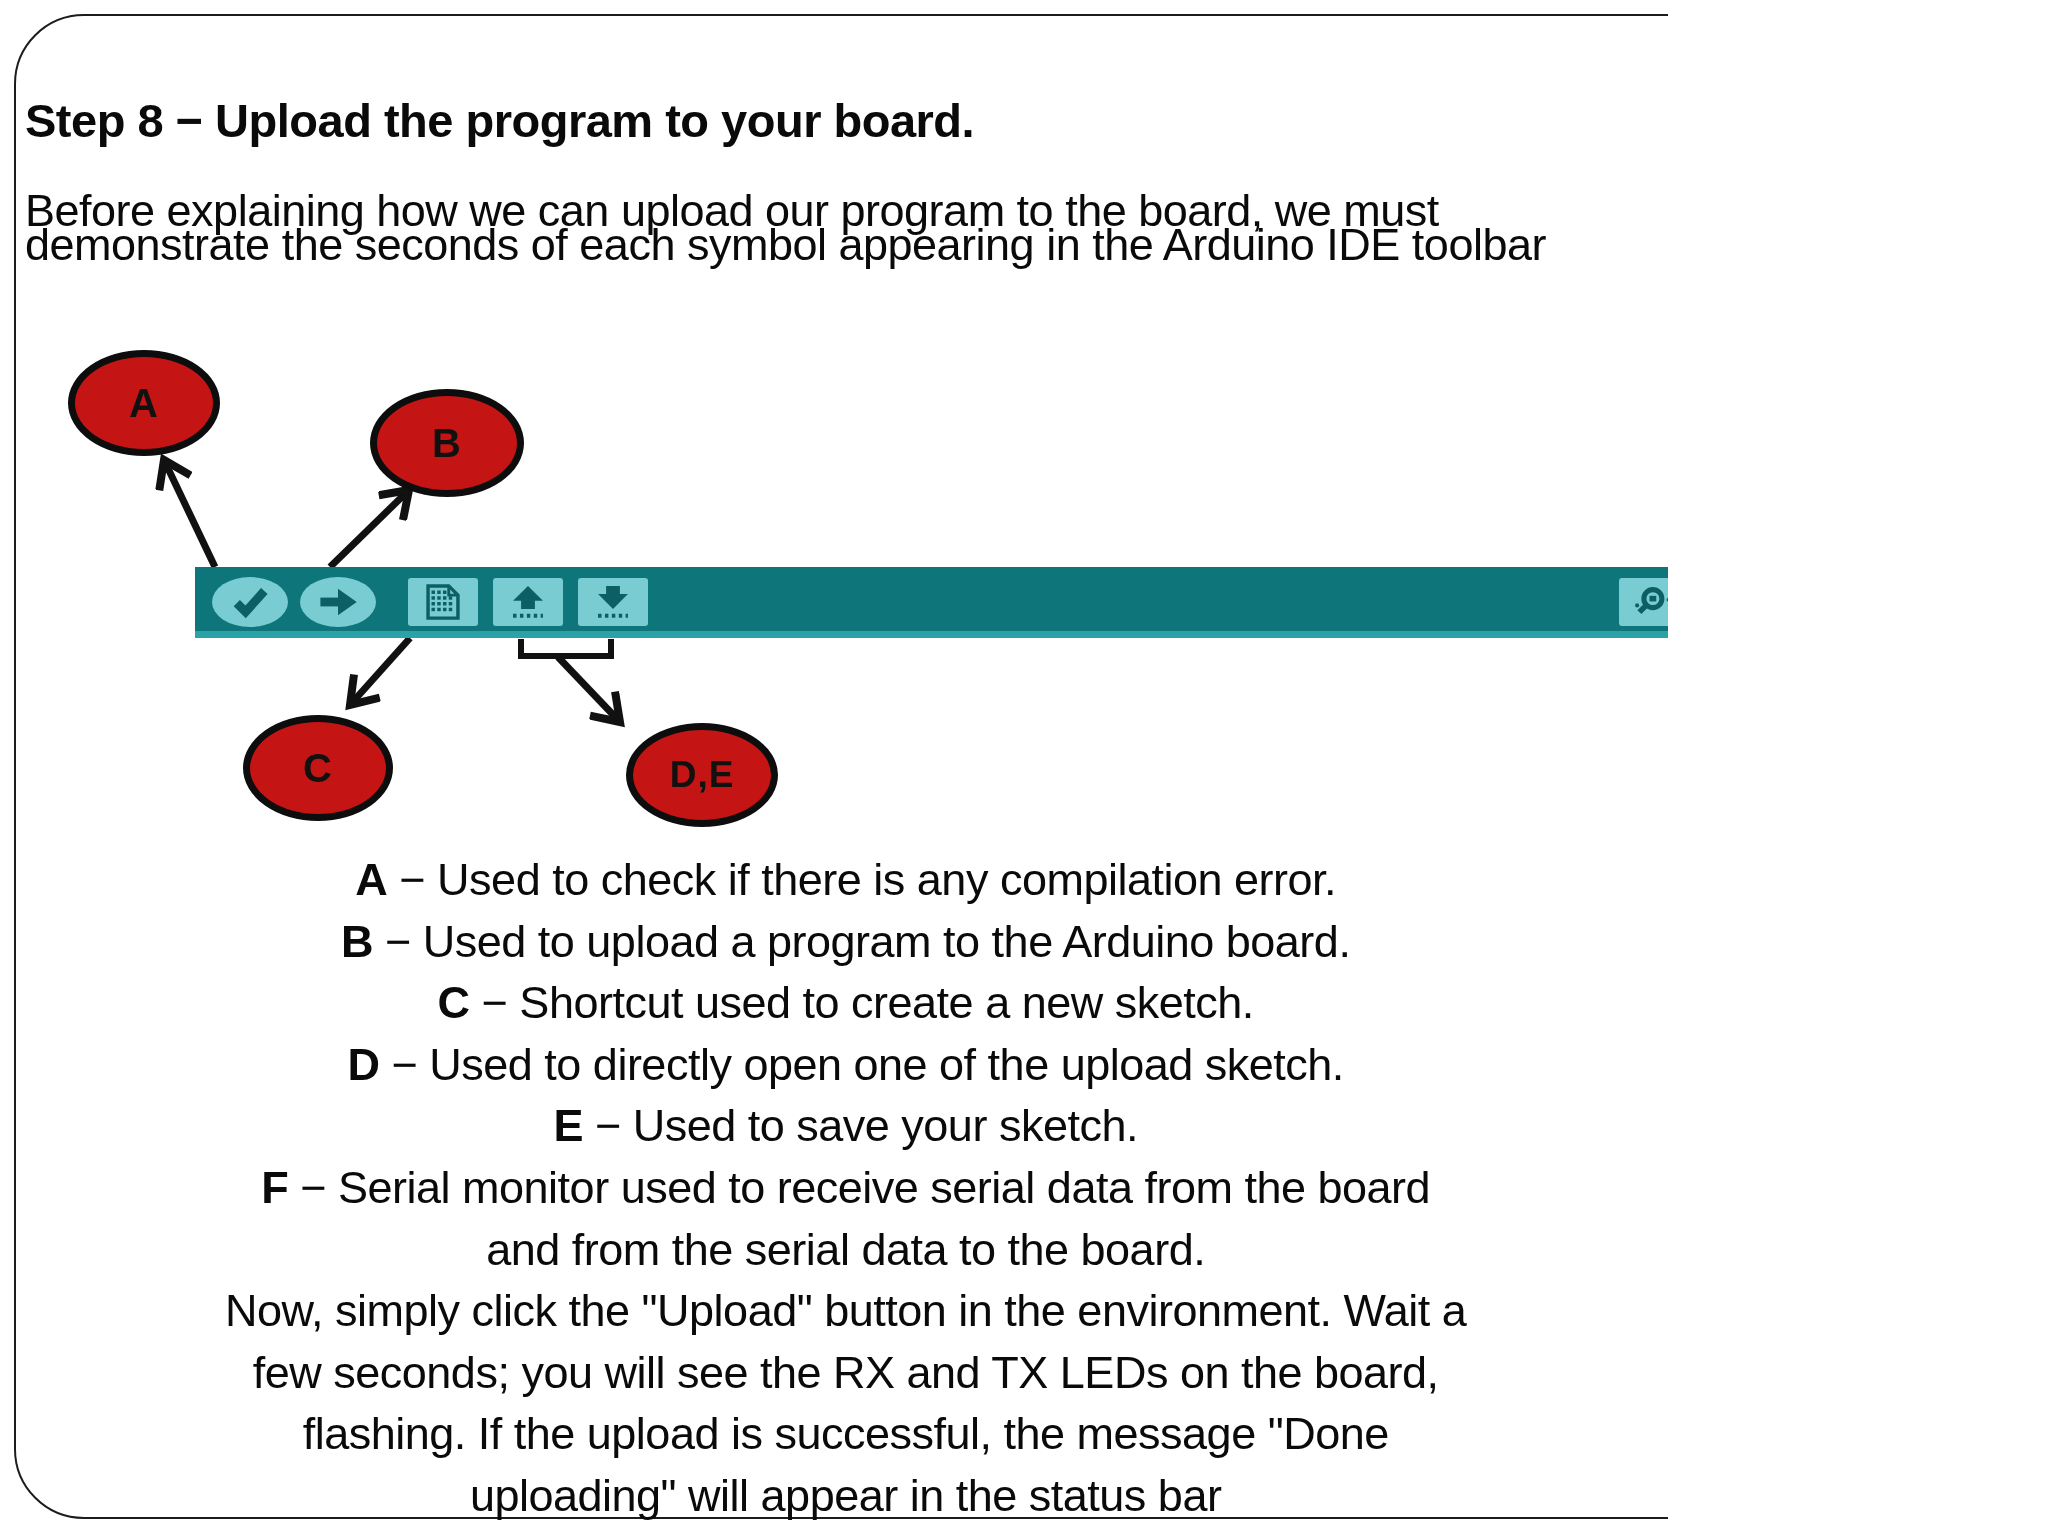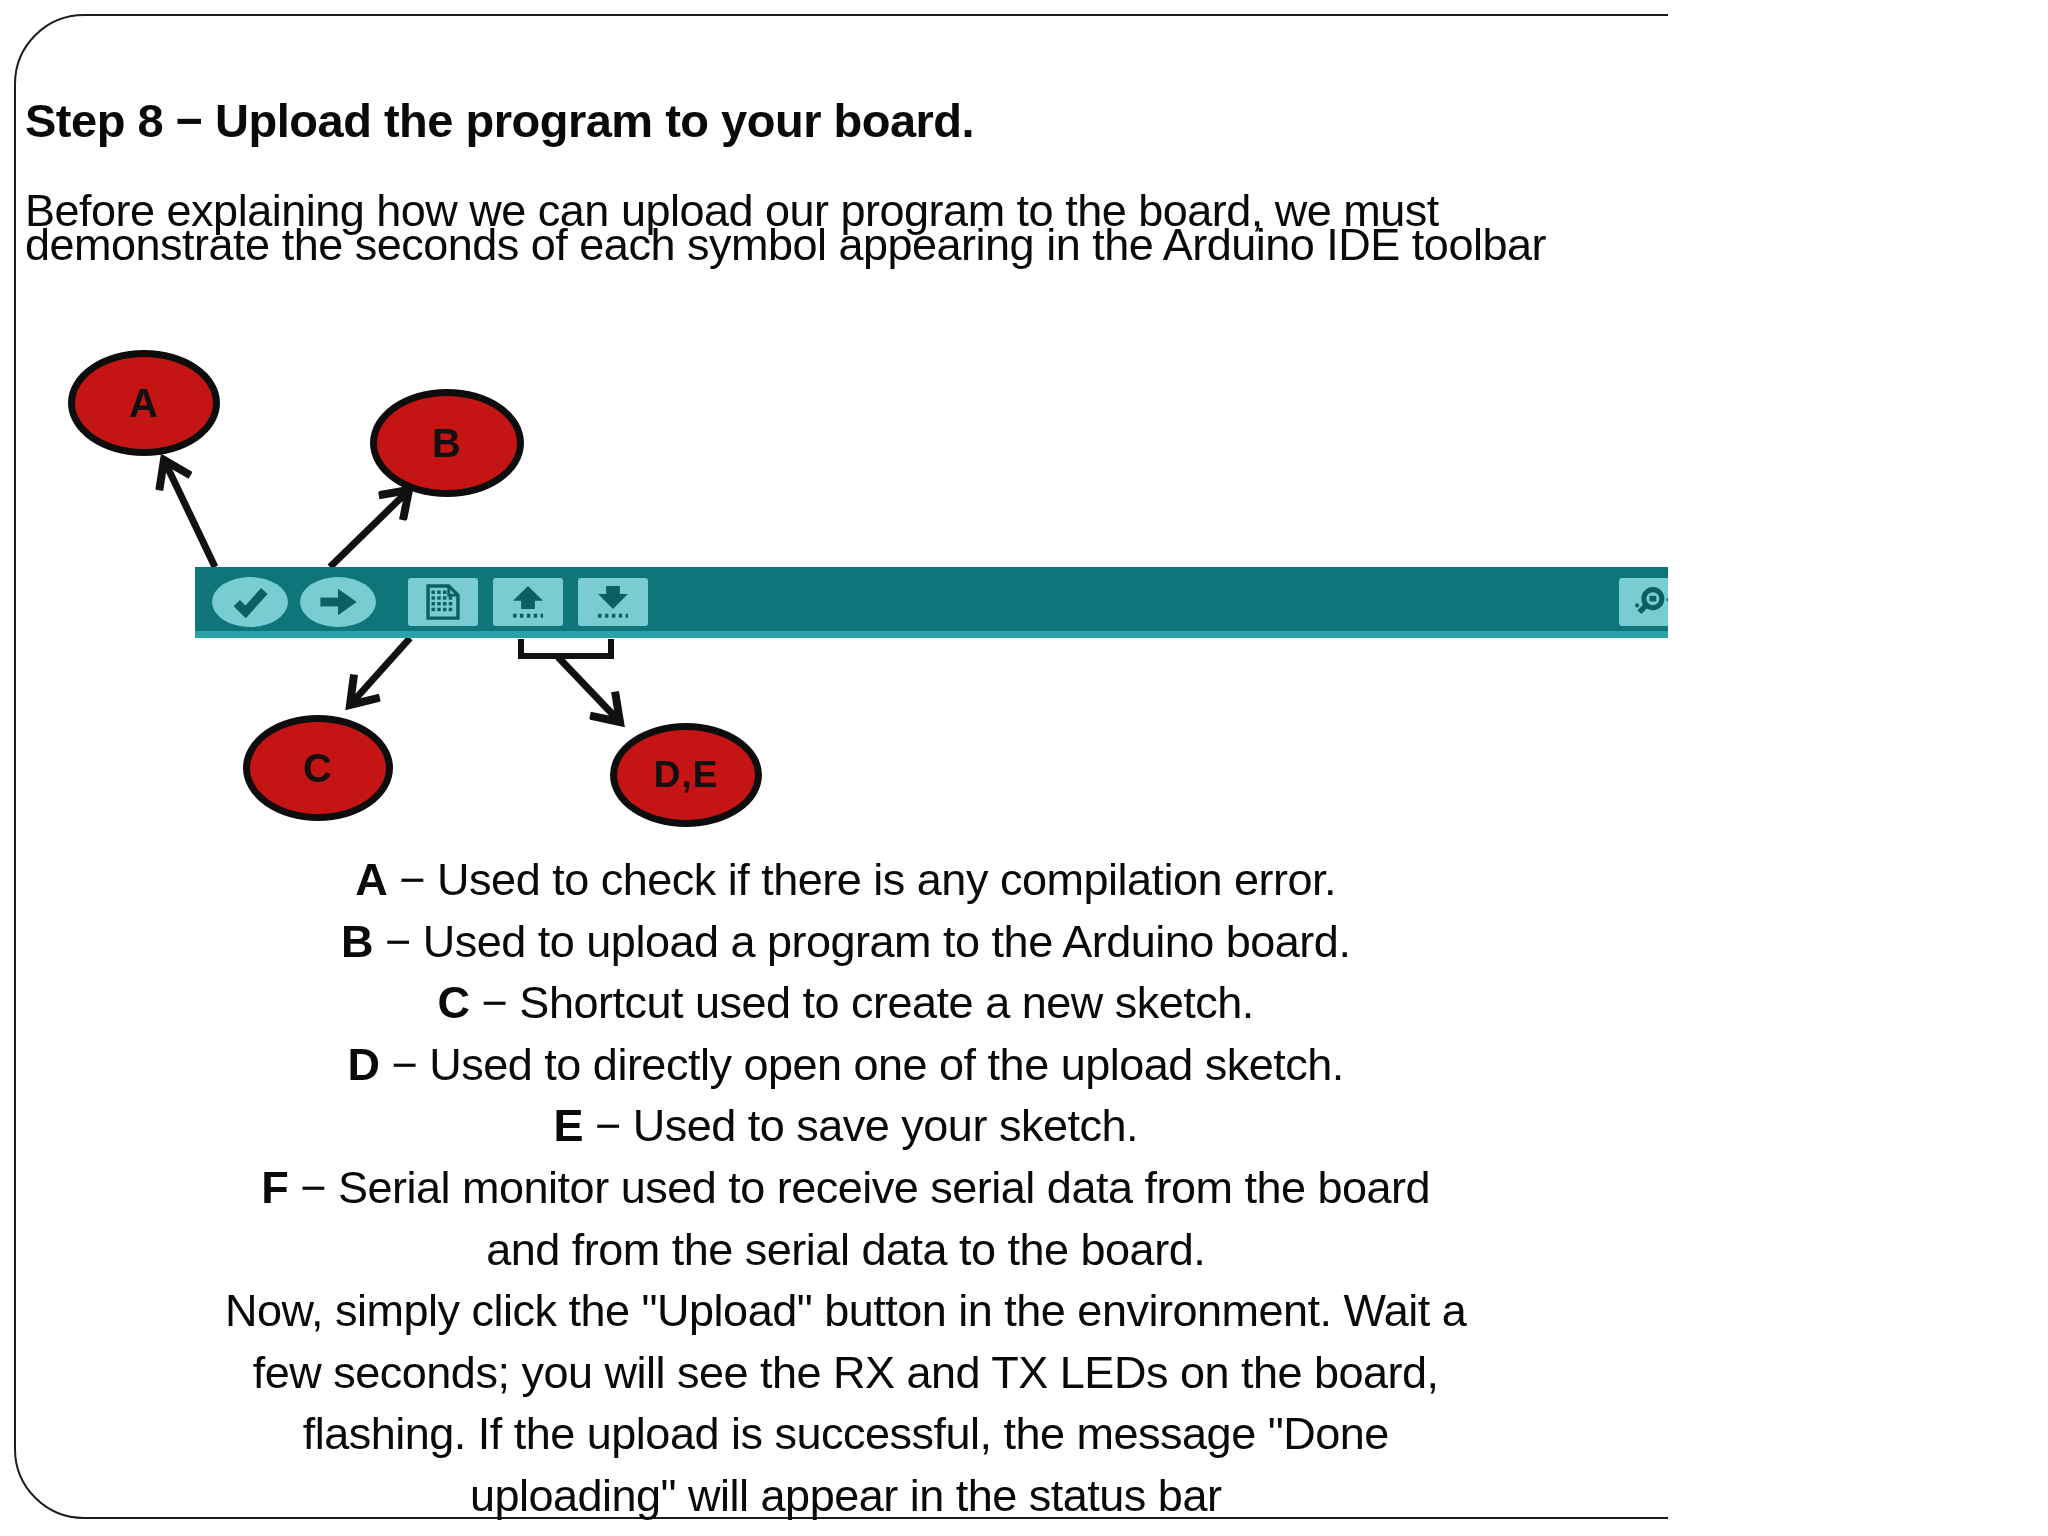--- a/index.html
+++ b/index.html
@@ -133,21 +133,21 @@
 
   <div class="bubble" style="left:68px;top:350px;width:138px;height:92px;">
       <span>A</span>
     </div>
   <div class="bubble" style="left:370px;top:389px;width:140px;height:94px;">
       <span>B</span>
     </div>
   <div class="bubble" style="left:243px;top:715px;width:136px;height:92px;">
       <span>C</span>
     </div>
-  <div class="bubble" style="left:610px;top:723px;width:138px;height:90px;font-size:37px;">
+  <div class="bubble" style="left:626px;top:723px;width:138px;height:90px;font-size:37px;">
       <span>D,E</span>
     </div>
   <div class="bubble" style="left:1739px;top:306px;width:134px;height:94px;">
       <span>F</span>
     </div>
 
   <div class="legend">
     <div class="row"><span class="b">A</span><span> − Used to check if there is any compilation error.</span></div>
     <div class="row"><span class="b">B</span><span> − Used to upload a program to the Arduino board.</span></div>
     <div class="row"><span class="b">C</span><span> − Shortcut used to create a new sketch.</span></div>

